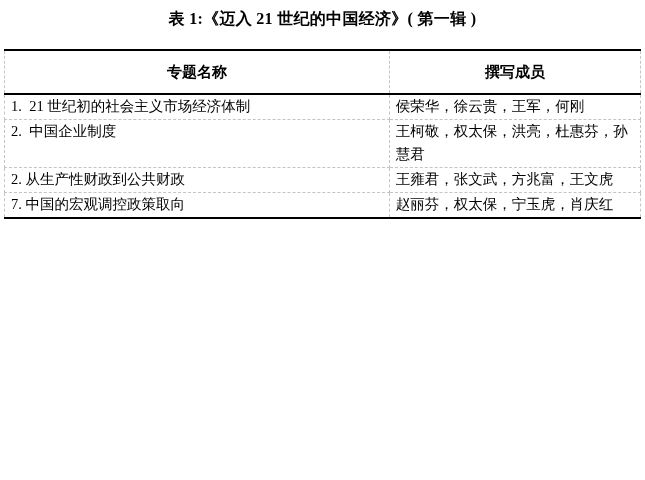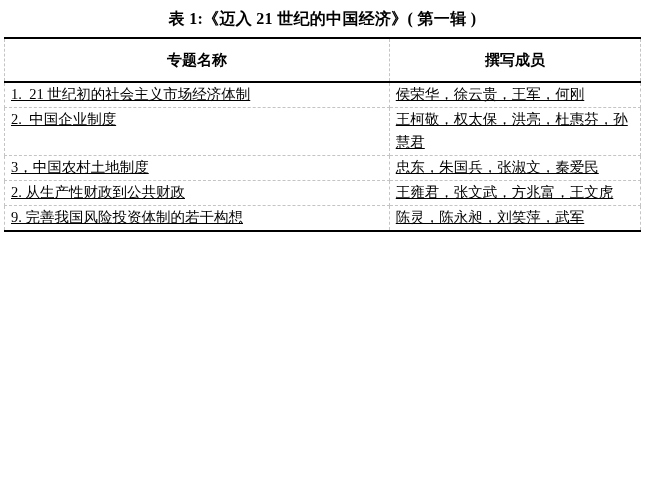--- a/index.html
+++ b/index.html
@@ -24,21 +24,21 @@
     font-weight: bold;
     font-size: 16px;
     line-height: 20px;
     padding: 9px 0 8px 0;
     letter-spacing: 0.3px;
   }
   table.topics {
     border-collapse: collapse;
     table-layout: fixed;
     width: 637px;
-    margin: 0 4px;
+    margin: 12px 4px;
     border-top: 2px solid #000000;
     border-bottom: 2px solid #000000;
     border-left: 1px dashed #c4c4c4;
     border-right: 1px dashed #c4c4c4;
   }
   col.topic-col   { width: 60.5%; }
   col.members-col { width: 39.5%; }
   th {
     font-size: 15px;
     font-weight: bold;
@@ -54,21 +54,20 @@
     font-size: 14.5px;
     line-height: 23px;
     vertical-align: top;
     padding: 0 6px 1px 6px;
     border-top: 1px dashed #c4c4c4;
     border-bottom: 1px dashed #c4c4c4;
     border-left: 1px dashed #c4c4c4;
     border-right: 1px dashed #c4c4c4;
     white-space: pre-wrap;
     word-break: break-all;
-    text-decoration: underline;
   }
 </style>
 </head>
 <body>
 
 <div class="page">
 
   <div class="doc-title">表 1:《迈入 21 世纪的中国经济》( 第一辑 )</div>
 
   <table class="topics">
@@ -85,27 +84,23 @@
     <tbody id="table-body">
         <tr>
           <td>1.  21 世纪初的社会主义市场经济体制</td>
           <td>侯荣华，徐云贵，王军，何刚</td>
         </tr>
         <tr>
           <td>2.  中国企业制度</td>
           <td>王柯敬，权太保，洪亮，杜惠芬，孙慧君</td>
         </tr>
         <tr>
-          <td>3，中国农村土地制度</td>
-          <td>忠东，朱国兵，张淑文，秦爱民</td>
-        </tr>
-        <tr>
           <td>2. 从生产性财政到公共财政</td>
           <td>王雍君，张文武，方兆富，王文虎</td>
         </tr>
         <tr>
-          <td>9. 完善我国风险投资体制的若干构想</td>
-          <td>陈灵，陈永昶，刘笑萍，武军</td>
+          <td>7. 中国的宏观调控政策取向</td>
+          <td>赵丽芬，权太保，宁玉虎，肖庆红</td>
         </tr>
       </tbody>
   </table>
 
 </div>
 
 </body></html>

